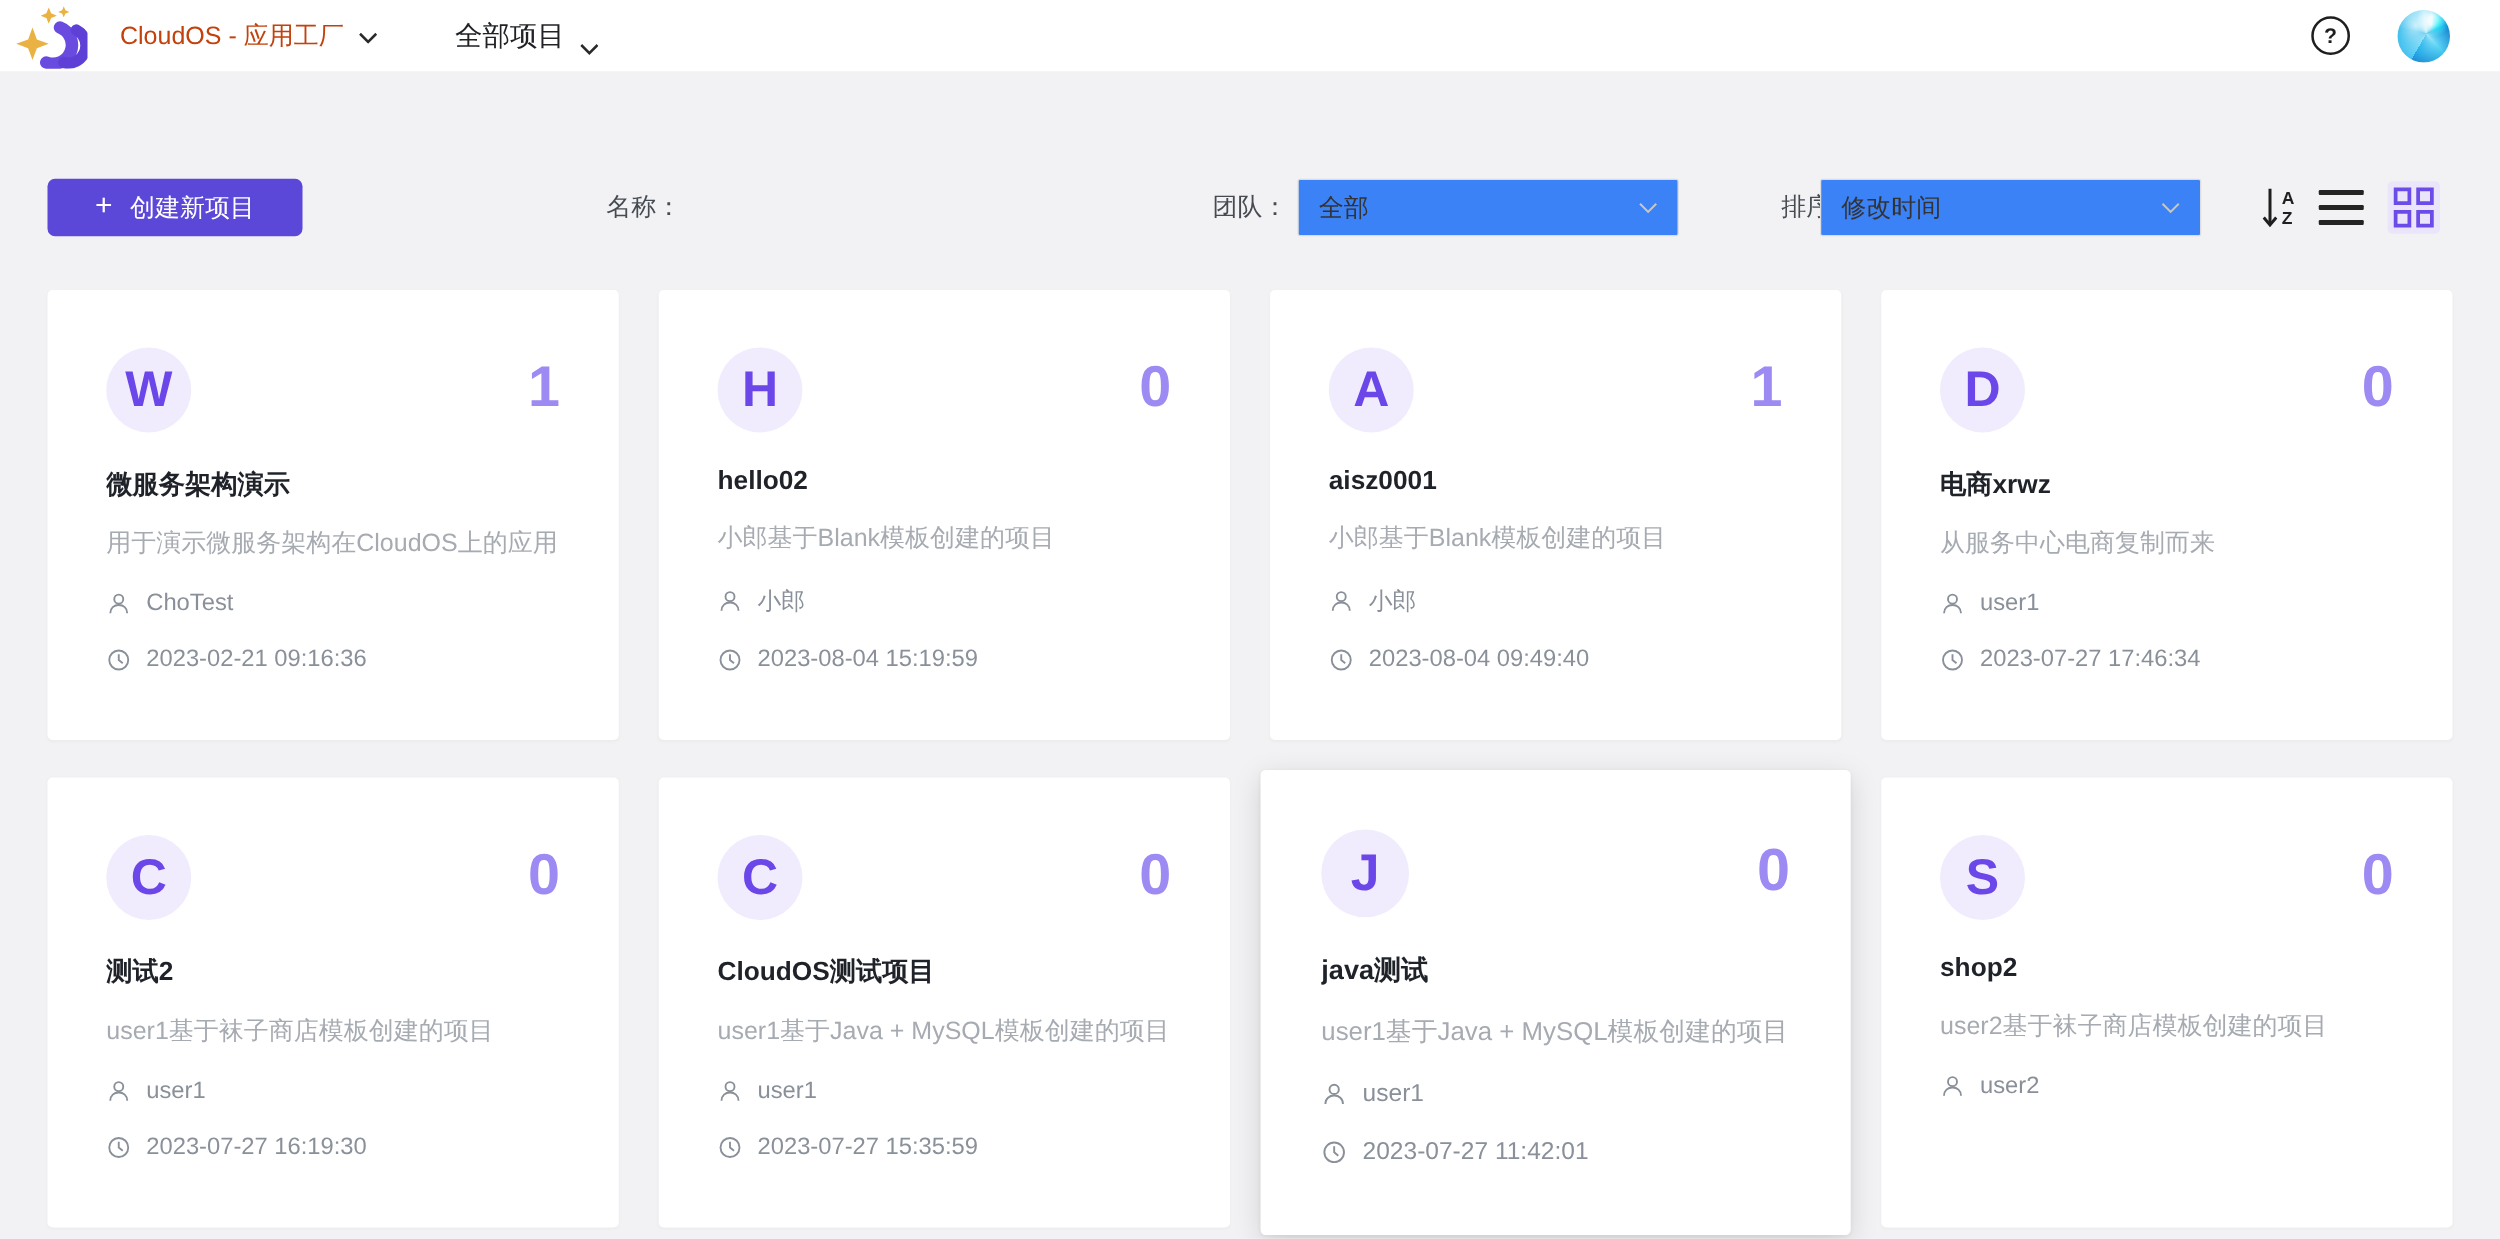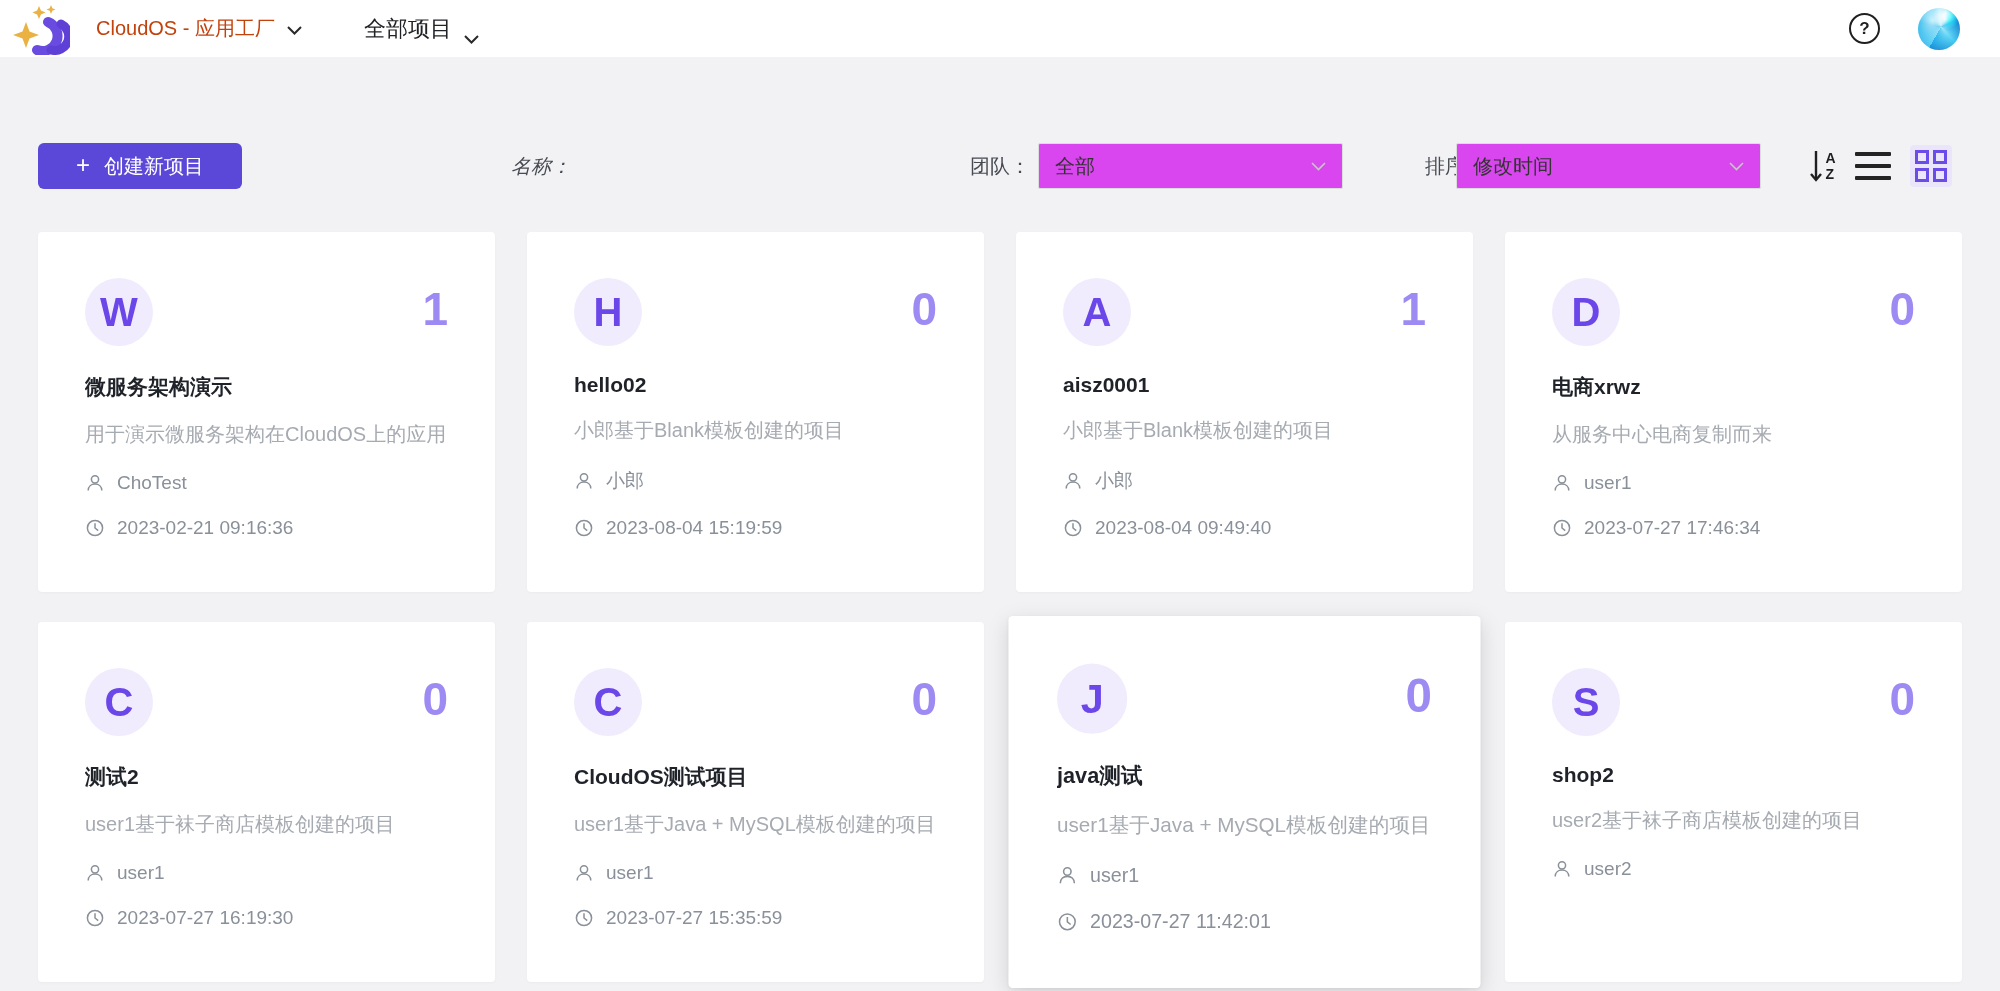--- a/index.html
+++ b/index.html
@@ -36,37 +36,37 @@
   .toolbar { position:relative; height:46px; margin-top:86px; }
   .toolbar > * { position:absolute; top:0; }
   .btn-create {
     left:38px; width:204px; height:46px; background:#5b47d8; color:#fff;
     border:none; border-radius:6px; font-size:20px; cursor:pointer;
     display:flex; align-items:center; justify-content:center; gap:14px;
     font-family:inherit;
   }
   .btn-create .plus { font-size:24px; font-weight:400; line-height:1; margin-top:-2px; }
   .tb-label { font-size:20px; color:#464b52; line-height:46px; }
-  .lbl-name { left:511px;font-style:italic; }
+  .lbl-name { left:485px; }
   .lbl-team { left:970px; }
   .lbl-sort { left:1385px;margin-left:40px; }
   .input-group { left:570px; width:370px; height:46px; display:flex; }
   .input-group input {
     flex:1; height:46px; border:1px solid #dcdcdc; border-right:none;
     border-radius:2px 0 0 2px; padding:0 14px; font-size:20px; color:#333;
     outline:none; background:#fff; font-family:inherit;
   }
   .input-group input::placeholder { color:#c1c5cc; }
   .search-btn {
     width:43px; height:46px; border:1px solid #dcdcdc; border-radius:0 2px 2px 0;
     background:#fff; display:flex; align-items:center; justify-content:center; cursor:pointer;
   }
   .search-btn svg { width:22px; height:22px; stroke:#8a8a8a; stroke-width:1.8; fill:none; }
   .select {
-    height:46px; border:1px solid #dcdcdc; border-radius:2px; background:#d946ef;
+    height:46px; border:1px solid #dcdcdc; border-radius:2px; background:#3b82f6;
     display:flex; align-items:center; padding:0 16px; font-size:20px; color:#333;
     cursor:pointer;
   }
   .sel-team { left:1038px; width:305px; }
   .sel-sort { left:1456px; width:305px; }
   .select .chev { margin-left:auto; width:15px; height:9px; stroke:#c7c7c7; stroke-width:1.6; fill:none; }
   .icon-btn { cursor:pointer; display:flex; align-items:center; justify-content:center; }
   .ic-sort-az { left:1804px; top:4px; width:38px; height:38px; gap:3px; }
   .ic-sort-az svg { width:12px; height:34px; stroke:#1f1f1f; stroke-width:2.4; fill:none; }
   .az { display:flex; flex-direction:column; font-size:14px; font-weight:700; color:#1f1f1f; line-height:16px; }

